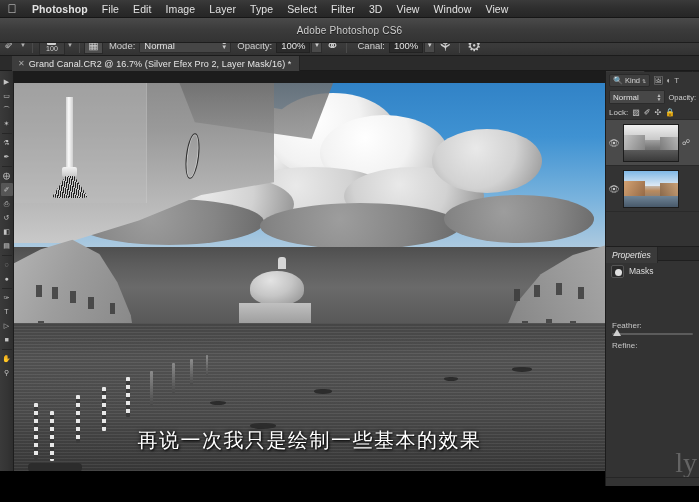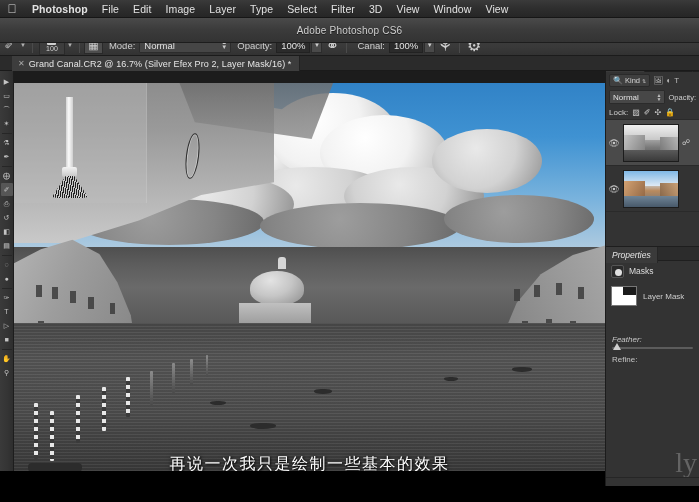--- a/index.html
+++ b/index.html
@@ -246,23 +246,23 @@
   
   .watermark {
     position: absolute; left: 214px; top: 154px;
     color: #f2e12a; font-family: "Liberation Serif", serif;
     font-size: 31px; letter-spacing: .5px;
     text-shadow: 0 1px 1px rgba(0,0,0,.45);
     white-space: nowrap;
   }
   
   .subtitle {
-    position: absolute; left: 0; top: 383px; width: 591px;
+    position: absolute; left: 0; top: 356px; width: 591px;
     text-align: center; color: #ffffff;
-    font-size: 16px; letter-spacing: 1.5px;
+    font-size: 20px; letter-spacing: 1.5px;
     text-shadow: 0 0 4px rgba(0,0,0,.9), 1px 1px 2px rgba(0,0,0,.95);
     white-space: nowrap;
   }
 
   
   .dock {
     position: absolute; left: 605px; top: 56px; width: 94px; height: 446px;
     background: #333333; border-left: 1px solid #1c1c1c; z-index: 35;
   }
   .panel-tabrow {
@@ -613,27 +613,23 @@
 
     <div class="props-tabrow" style="margin-top:34px;font-style:italic;">
       <div class="ptab active">Properties</div>
     </div>
 
     <div class="masks-row">
       <span class="mask-ico"></span>
       <span class="masks-label">Masks</span>
     </div>
 
-    <div class="layermask-row">
-      <span class="lm-thumb"></span>
-      <span class="lm-label">Layer Mask</span>
-    </div>
-
-
-    <div class="slider-block" style="margin-top:22px;font-style:italic;">
+
+
+    <div class="slider-block" style="margin-top:38px;">
       <div class="slider-label">Feather:</div>
       <div class="slider-track">
         <div class="slider-knob" style="left:1px;"></div>
       </div>
     </div>
 
     <div class="refine-label" style="margin-top:0;">Refine:</div>
 
     <div class="dock-watermark">ly</div>
     <div class="dock-footer"></div>

